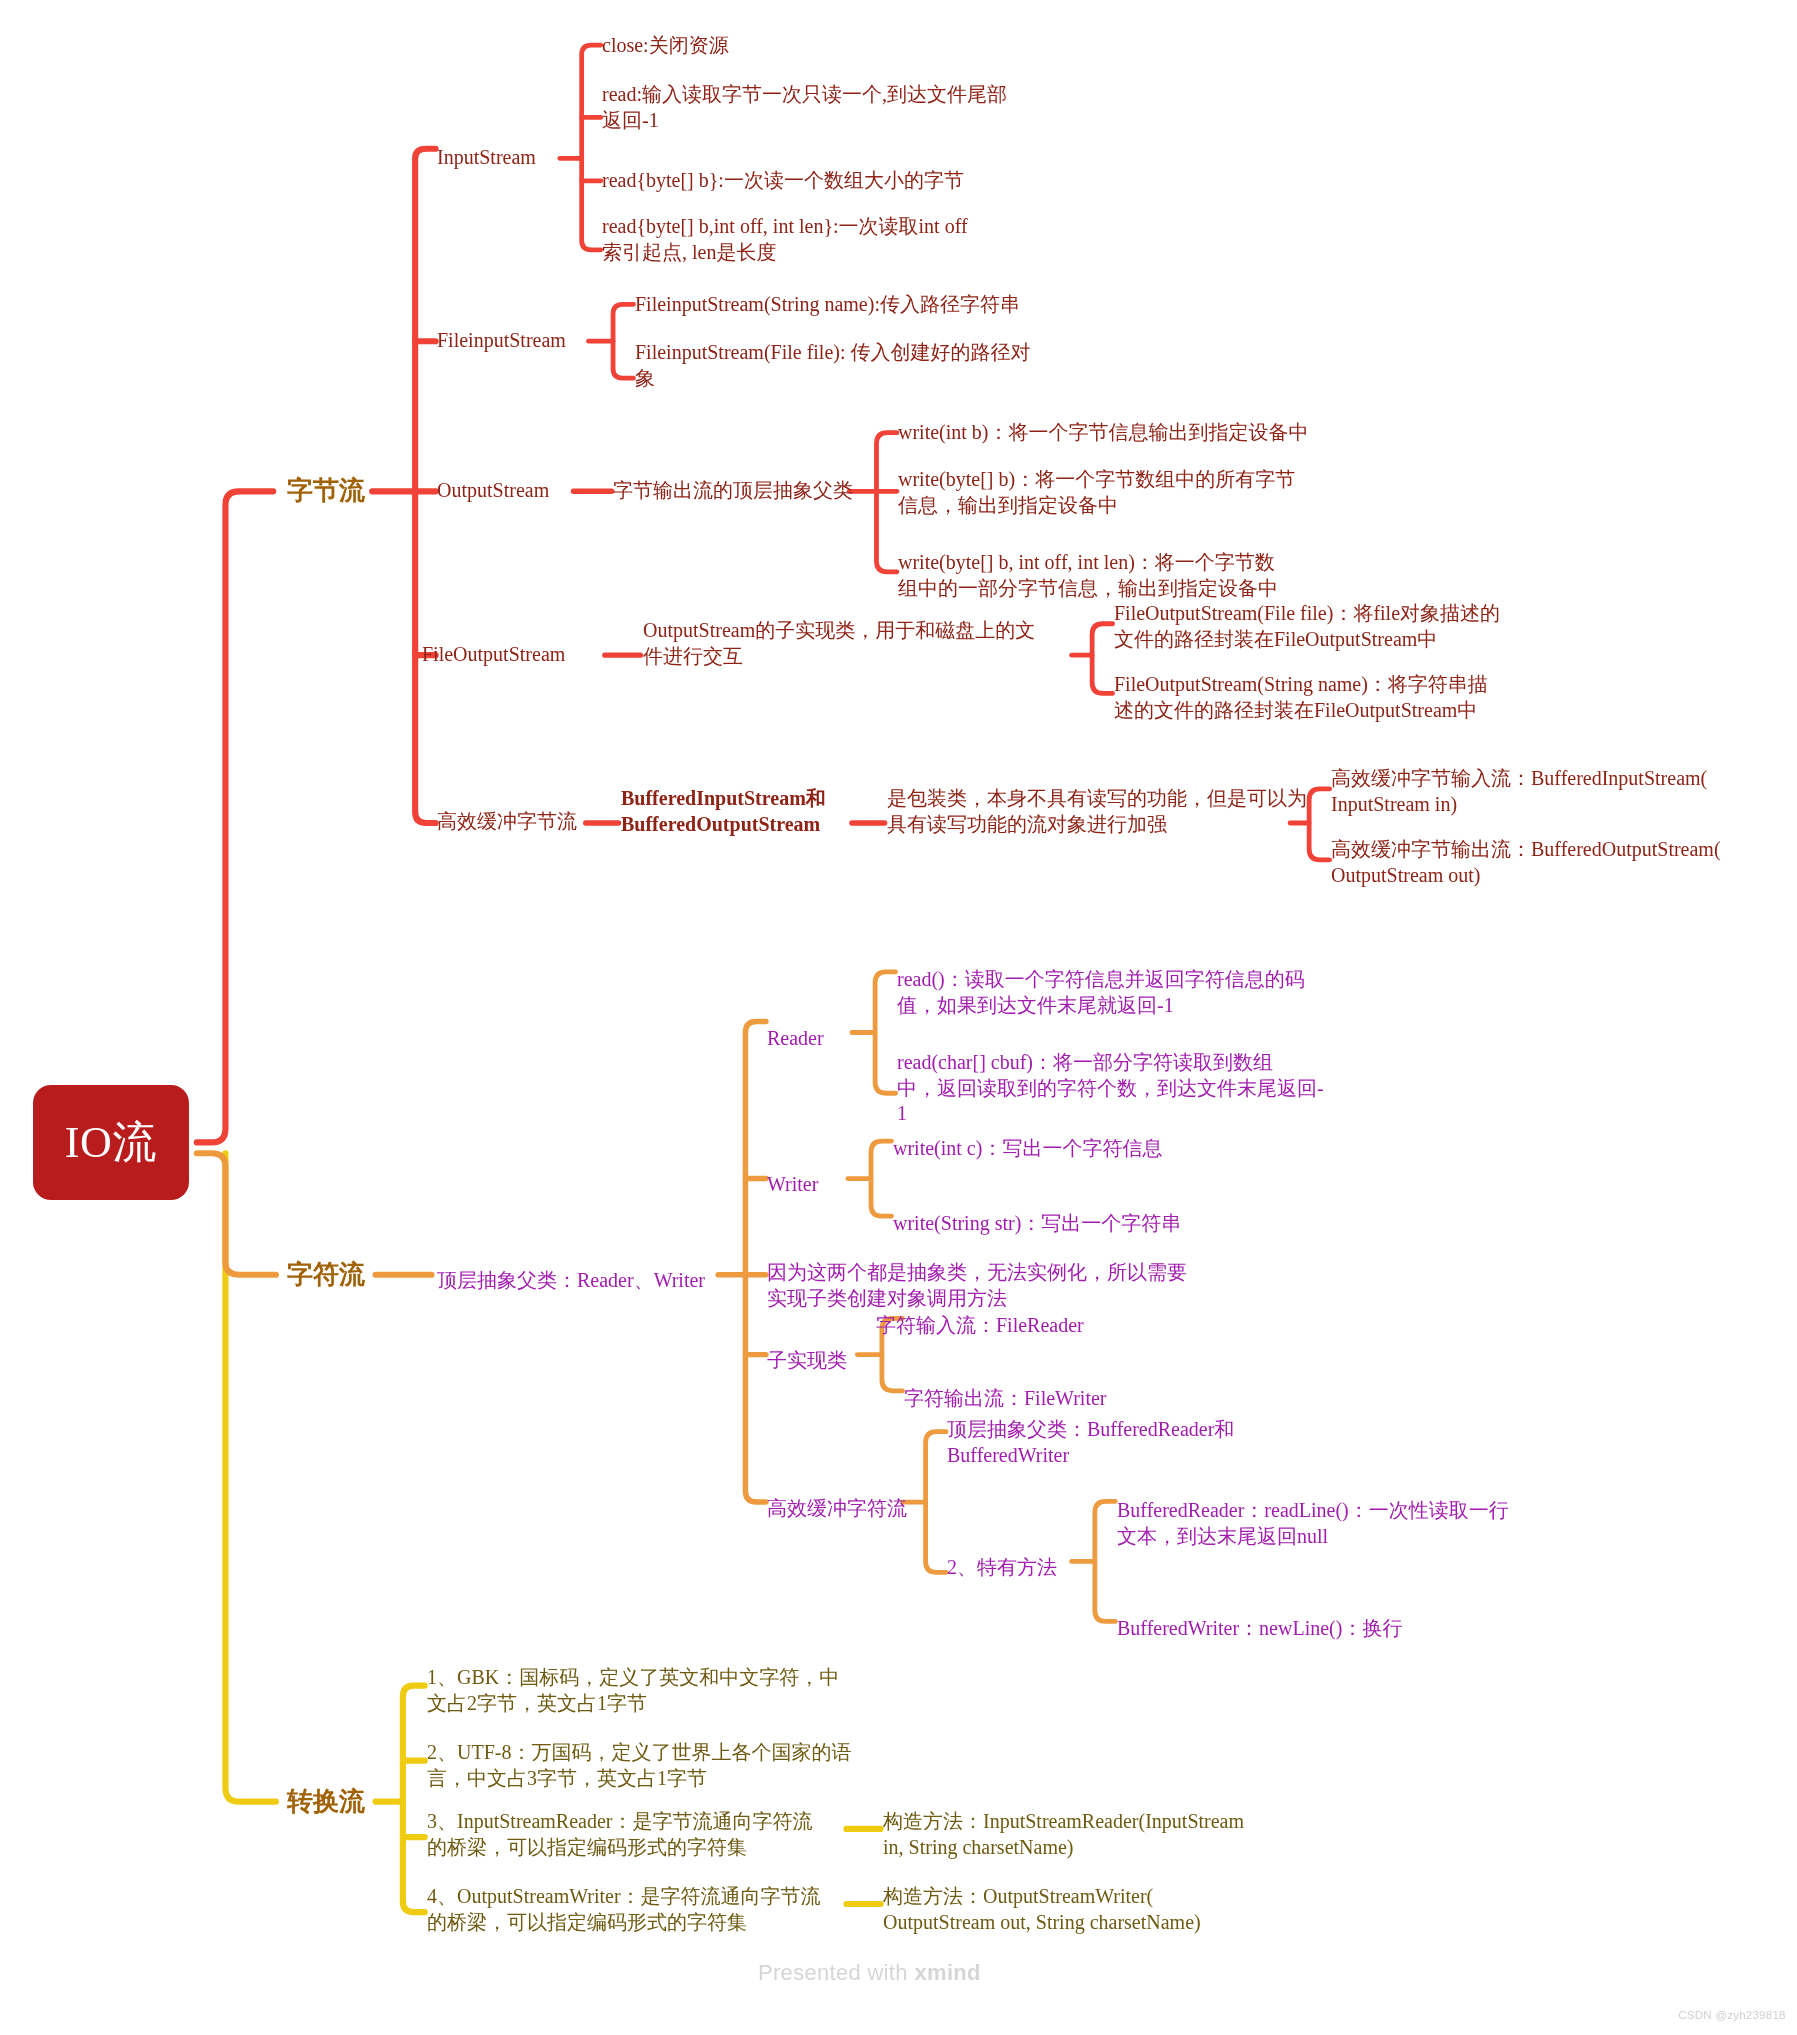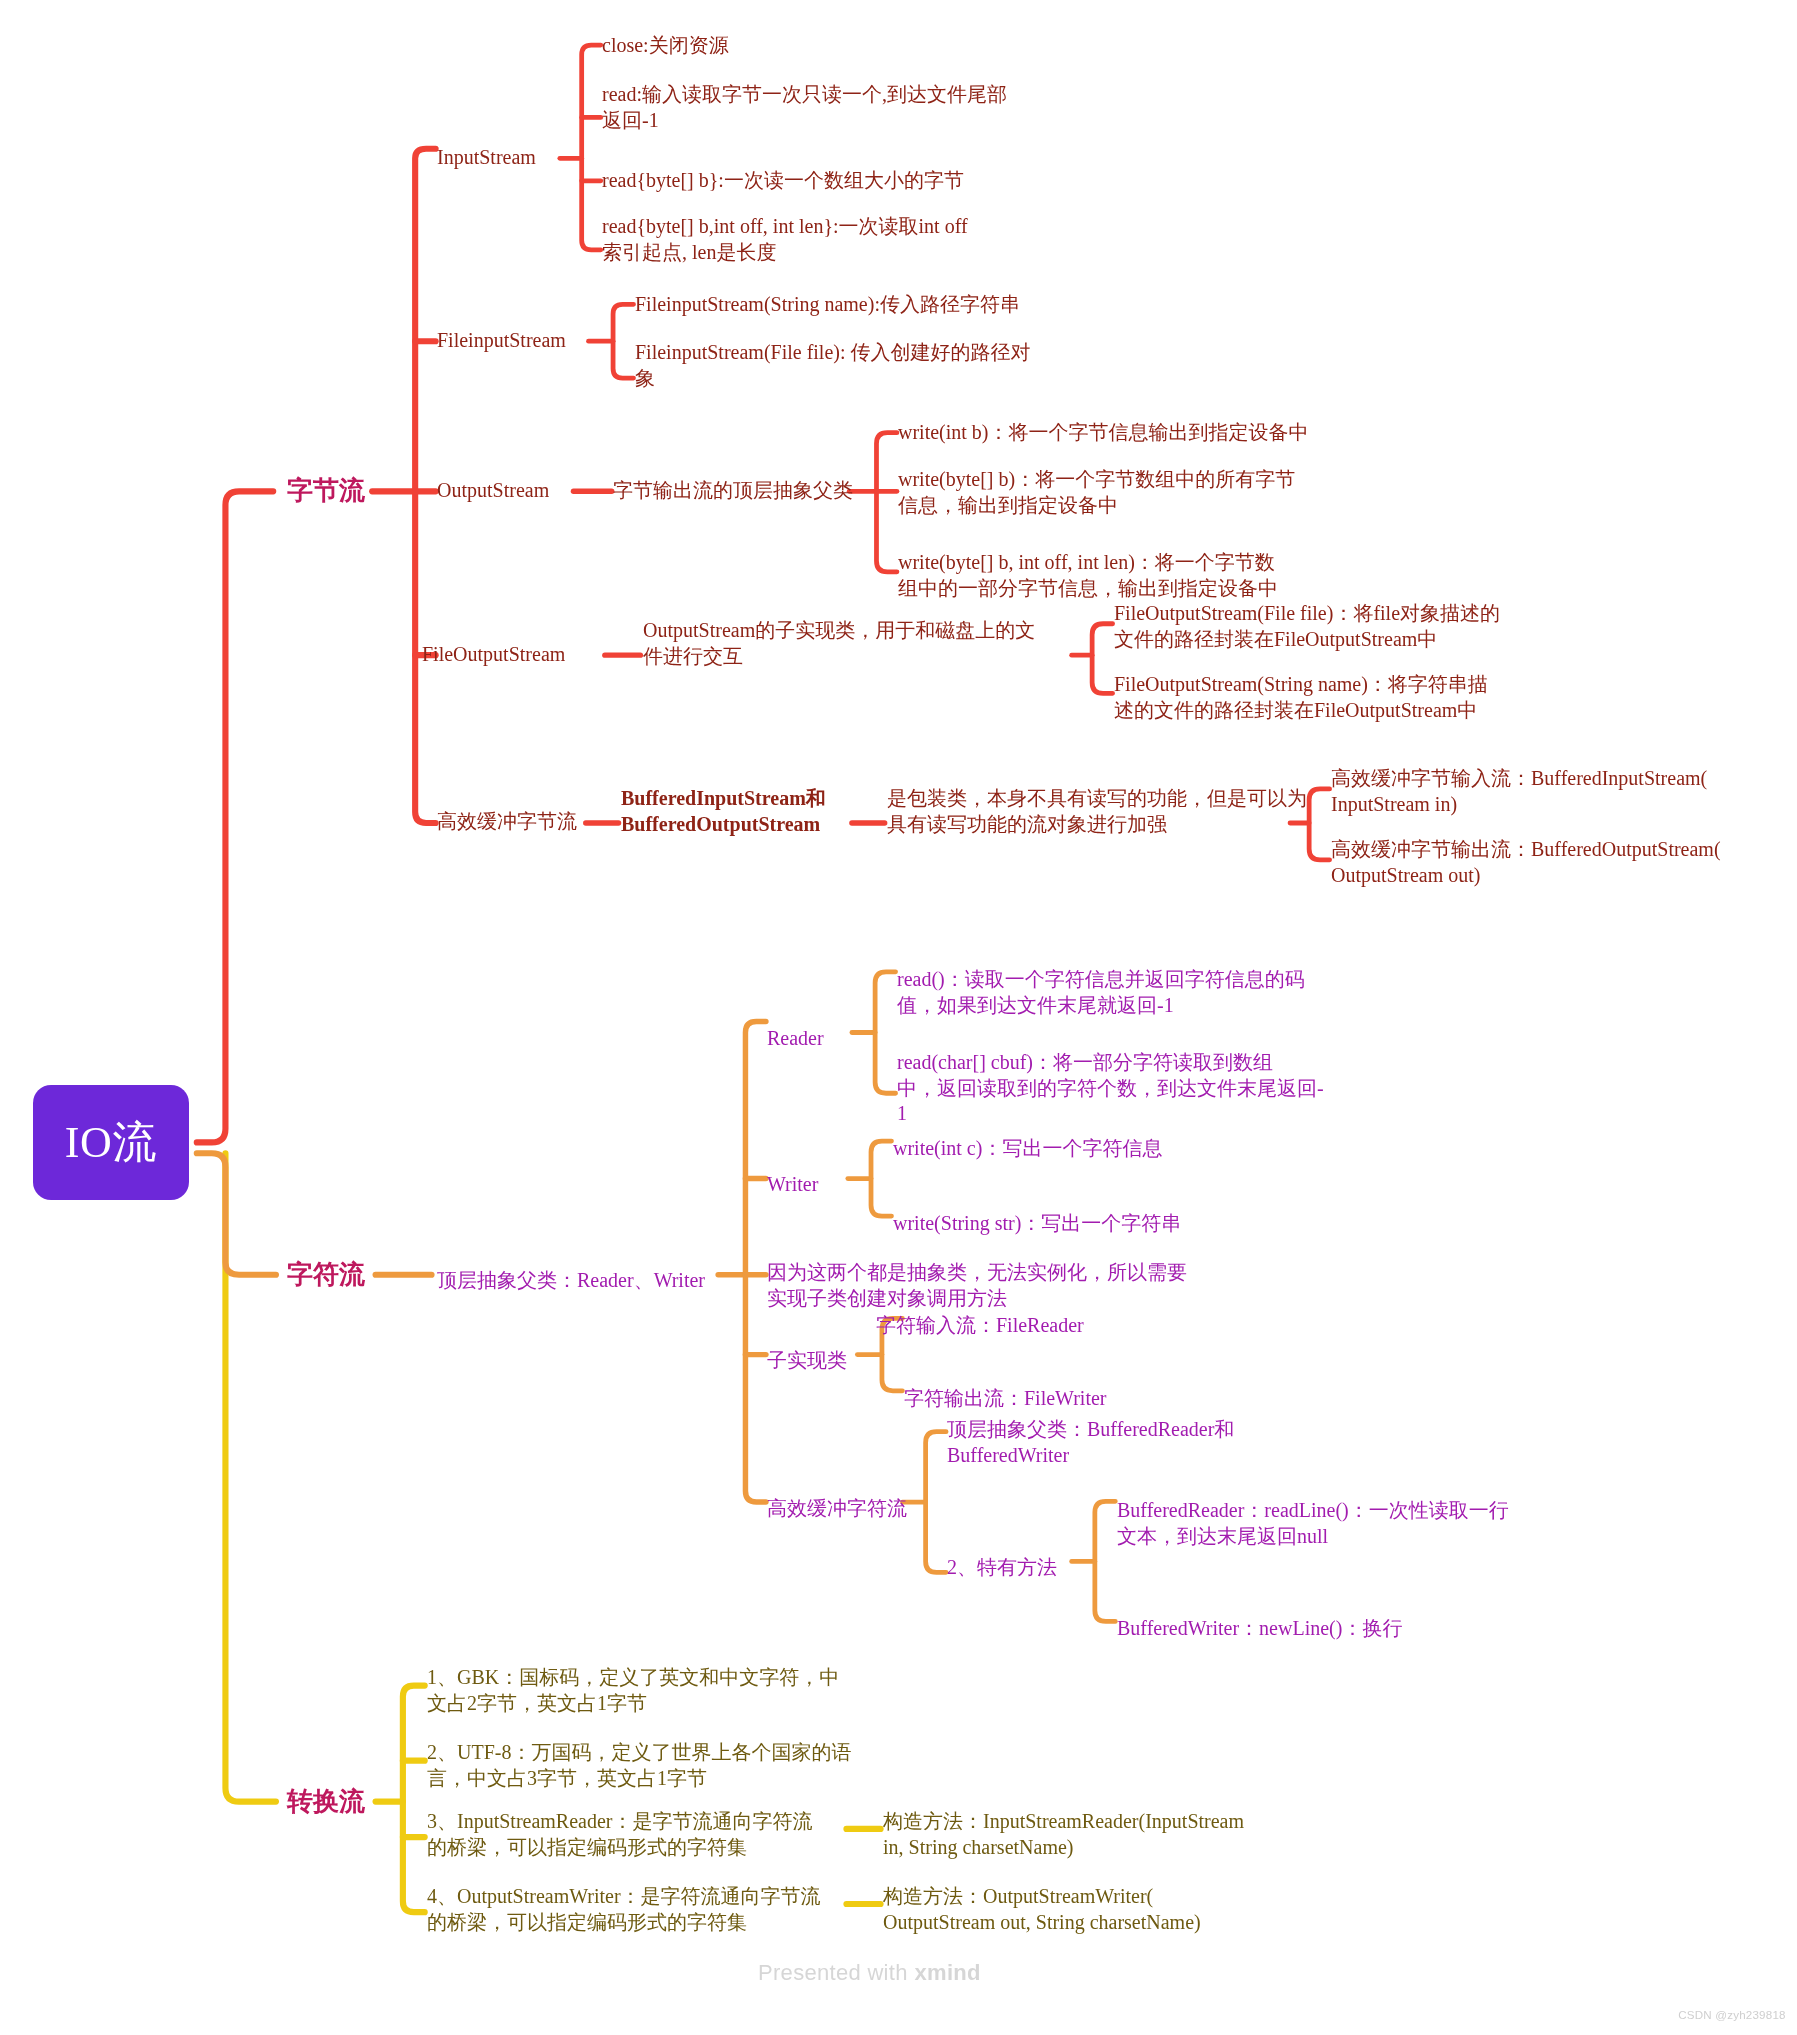--- a/index.html
+++ b/index.html
@@ -12,35 +12,35 @@
   }
   #mindmap-root { position:absolute; inset:0; }
   svg#connectors { position:absolute; left:0; top:0; width:1798px; height:2035px; pointer-events:none; }
 
   .node { position:absolute; }
 
   
   #central-topic {
     left:33px; top:1085px;
     width:156px; height:115px;
-    background:#6d28d9;
+    background:#b91c1c;
     border-radius:18px;
     display:flex; align-items:center; justify-content:center;
   }
   #central-topic .label {
     color:#ffffff;
     font-size:44px;
     font-family:"Liberation Serif","DejaVu Serif",serif;
     letter-spacing:0.7px;
     line-height:1;
   }
 
   
   .branch-label {
-    color:#be185d;
+    color:#a16207;
     font-size:26px;
     font-family:"Liberation Sans","DejaVu Sans",sans-serif;
     font-weight:700;
     white-space:nowrap;
     line-height:1.15;
   }
 
   
   .topic {
     font-size:20px;

